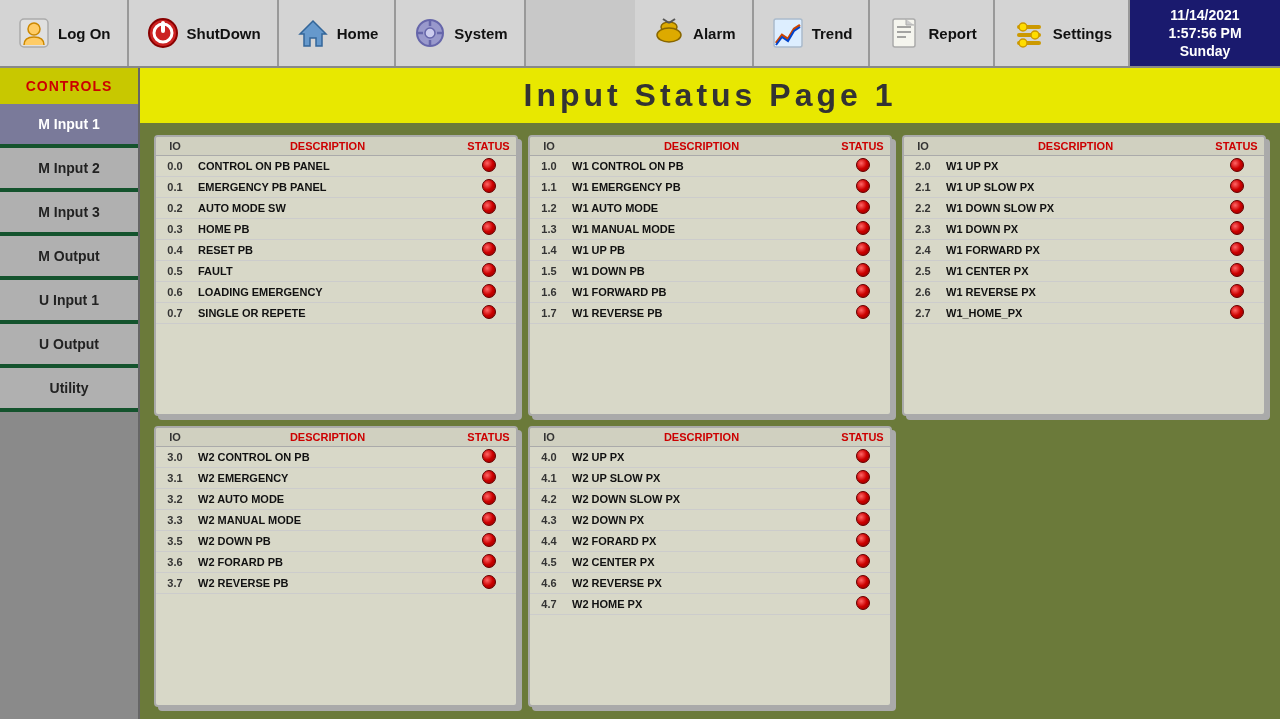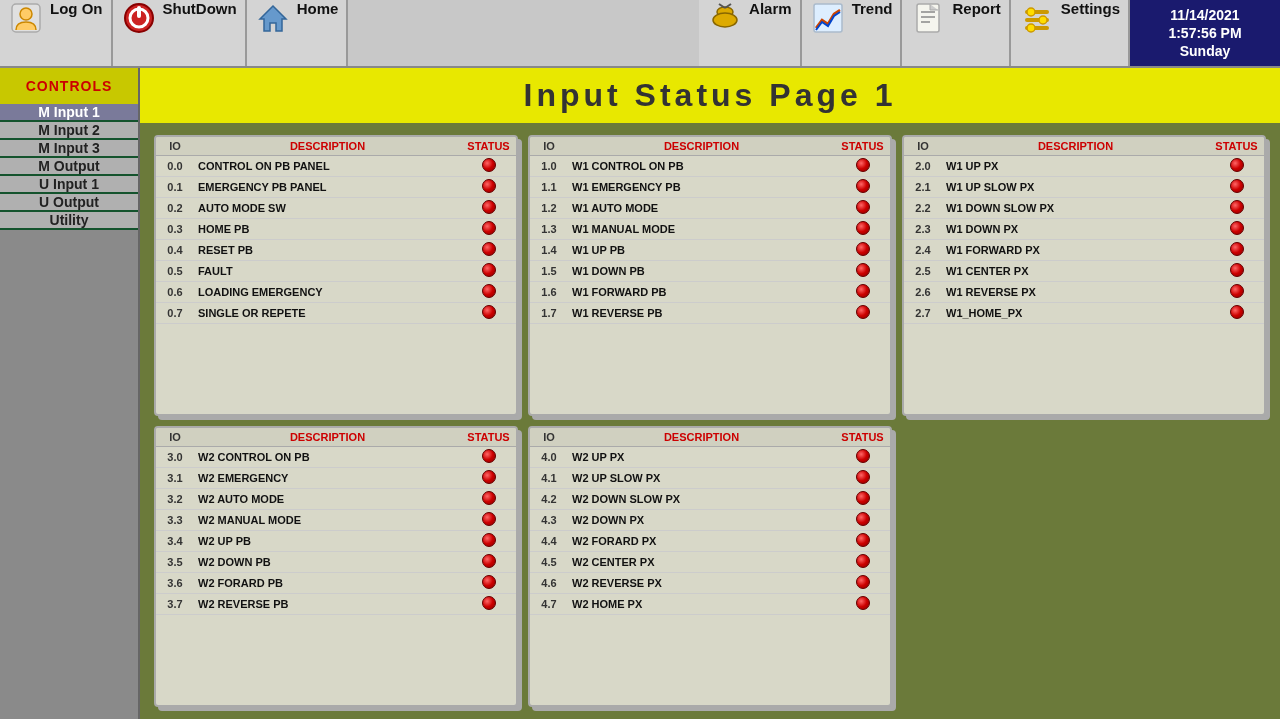--- a/index.html
+++ b/index.html
@@ -4,22 +4,22 @@
   <style>
     * { box-sizing: border-box; margin: 0; padding: 0; }
     body { width: 1280px; height: 719px; overflow: hidden; font-family: Arial, sans-serif; background: #6b7a3a; }
 
     
     #topbar {
       display: flex; align-items: stretch; height: 68px;
       background: #c0c0c0; border-bottom: 2px solid #888;
     }
     .tb-btn {
-      display: flex; align-items: flex-start; gap: 6px;
-      padding: 0 8px; border-right: 2px solid #999;
+      display: flex; align-items: center; gap: 6px;
+      padding: 0 16px; border-right: 2px solid #999;
       cursor: pointer; background: #d4d4d4; min-width: 100px;
       font-size: 15px; font-weight: bold; color: #111;
       user-select: none;
     }
     .tb-icon { width: 36px; height: 36px; display: flex; align-items: center; justify-content: center; }
     .tb-spacer { flex: 1; background: #c8c8c8; }
     .tb-clock {
       background: #1a1a6e; color: white; display: flex;
       align-items: center; justify-content: center;
       padding: 8px 16px; font-size: 14px; font-weight: bold;
@@ -33,22 +33,22 @@
     #sidebar {
       width: 140px; background: #8a8a8a; display: flex; flex-direction: column;
       border-right: 2px solid #666;
     }
     .sidebar-label {
       background: #c8c800; color: #cc0000; font-weight: bold;
       font-size: 14px; padding: 10px 8px; text-align: center;
       letter-spacing: 1px;
     }
     .sidebar-item {
-      padding: 0 8px; text-align: center; font-weight: bold;
-      font-size: 14px; cursor: pointer; border-bottom: 2px solid #14532d;
+      padding: 12px 8px; text-align: center; font-weight: bold;
+      font-size: 14px; cursor: pointer; border-bottom: 4px solid #14532d;
       color: #222; background: #b0b0b0; transition: background 0.1s;
     }
     .sidebar-item.active { background: #7a7a9a; color: white; }
 
     
     #content { flex: 1; display: flex; flex-direction: column; overflow: hidden; }
     #page-title-bar {
       background: #e8e800; height: 55px; display: flex; align-items: center;
       justify-content: center;
     }
@@ -126,20 +126,33 @@
     </div>
     <span>ShutDown</span>
   </div>
   <div class="tb-btn">
     <div class="tb-icon">
       <svg width="32" height="32" viewBox="0 0 32 32">
         <polygon points="16,4 3,17 7,17 7,29 13,29 13,21 19,21 19,29 25,29 25,17 29,17" fill="#6699cc" stroke="#336699" stroke-width="1.5"></polygon>
       </svg>
     </div>
     <span>Home</span>
+  </div>
+  <div class="tb-btn">
+    <div class="tb-icon">
+      <svg width="32" height="32" viewBox="0 0 32 32">
+        <circle cx="16" cy="16" r="13" fill="#9999cc" stroke="#6666aa" stroke-width="2"></circle>
+        <circle cx="16" cy="16" r="5" fill="#ccccee" stroke="#6666aa" stroke-width="1.5"></circle>
+        <line x1="16" y1="3" x2="16" y2="9" stroke="#6666aa" stroke-width="2.5"></line>
+        <line x1="16" y1="23" x2="16" y2="29" stroke="#6666aa" stroke-width="2.5"></line>
+        <line x1="3" y1="16" x2="9" y2="16" stroke="#6666aa" stroke-width="2.5"></line>
+        <line x1="23" y1="16" x2="29" y2="16" stroke="#6666aa" stroke-width="2.5"></line>
+      </svg>
+    </div>
+    <span>System</span>
   </div>
   <div class="tb-spacer"></div>
   <div class="tb-btn">
     <div class="tb-icon">
       <svg width="32" height="32" viewBox="0 0 32 32">
         <ellipse cx="16" cy="10" rx="8" ry="5" fill="#ddaa00" stroke="#886600" stroke-width="1.5"></ellipse>
         <ellipse cx="16" cy="18" rx="12" ry="7" fill="#ddaa00" stroke="#886600" stroke-width="1.5"></ellipse>
         <line x1="16" y1="6" x2="22" y2="2" stroke="#555" stroke-width="2"></line>
         <line x1="16" y1="6" x2="10" y2="2" stroke="#555" stroke-width="2"></line>
       </svg>
@@ -394,25 +407,20 @@
       <td class="io">3.2</td>
       <td class="desc">W2 AUTO MODE</td>
       <td class="status"><span class="red-dot"></span></td>
     </tr>
               <tr>
       <td class="io">3.3</td>
       <td class="desc">W2 MANUAL MODE</td>
       <td class="status"><span class="red-dot"></span></td>
     </tr>
               <tr>
-      <td class="io">3.4</td>
-      <td class="desc">W2 UP PB</td>
-      <td class="status"><span class="red-dot"></span></td>
-    </tr>
-              <tr>
       <td class="io">3.5</td>
       <td class="desc">W2 DOWN PB</td>
       <td class="status"><span class="red-dot"></span></td>
     </tr>
               <tr>
       <td class="io">3.6</td>
       <td class="desc">W2 FORARD PB</td>
       <td class="status"><span class="red-dot"></span></td>
     </tr>
               <tr>

